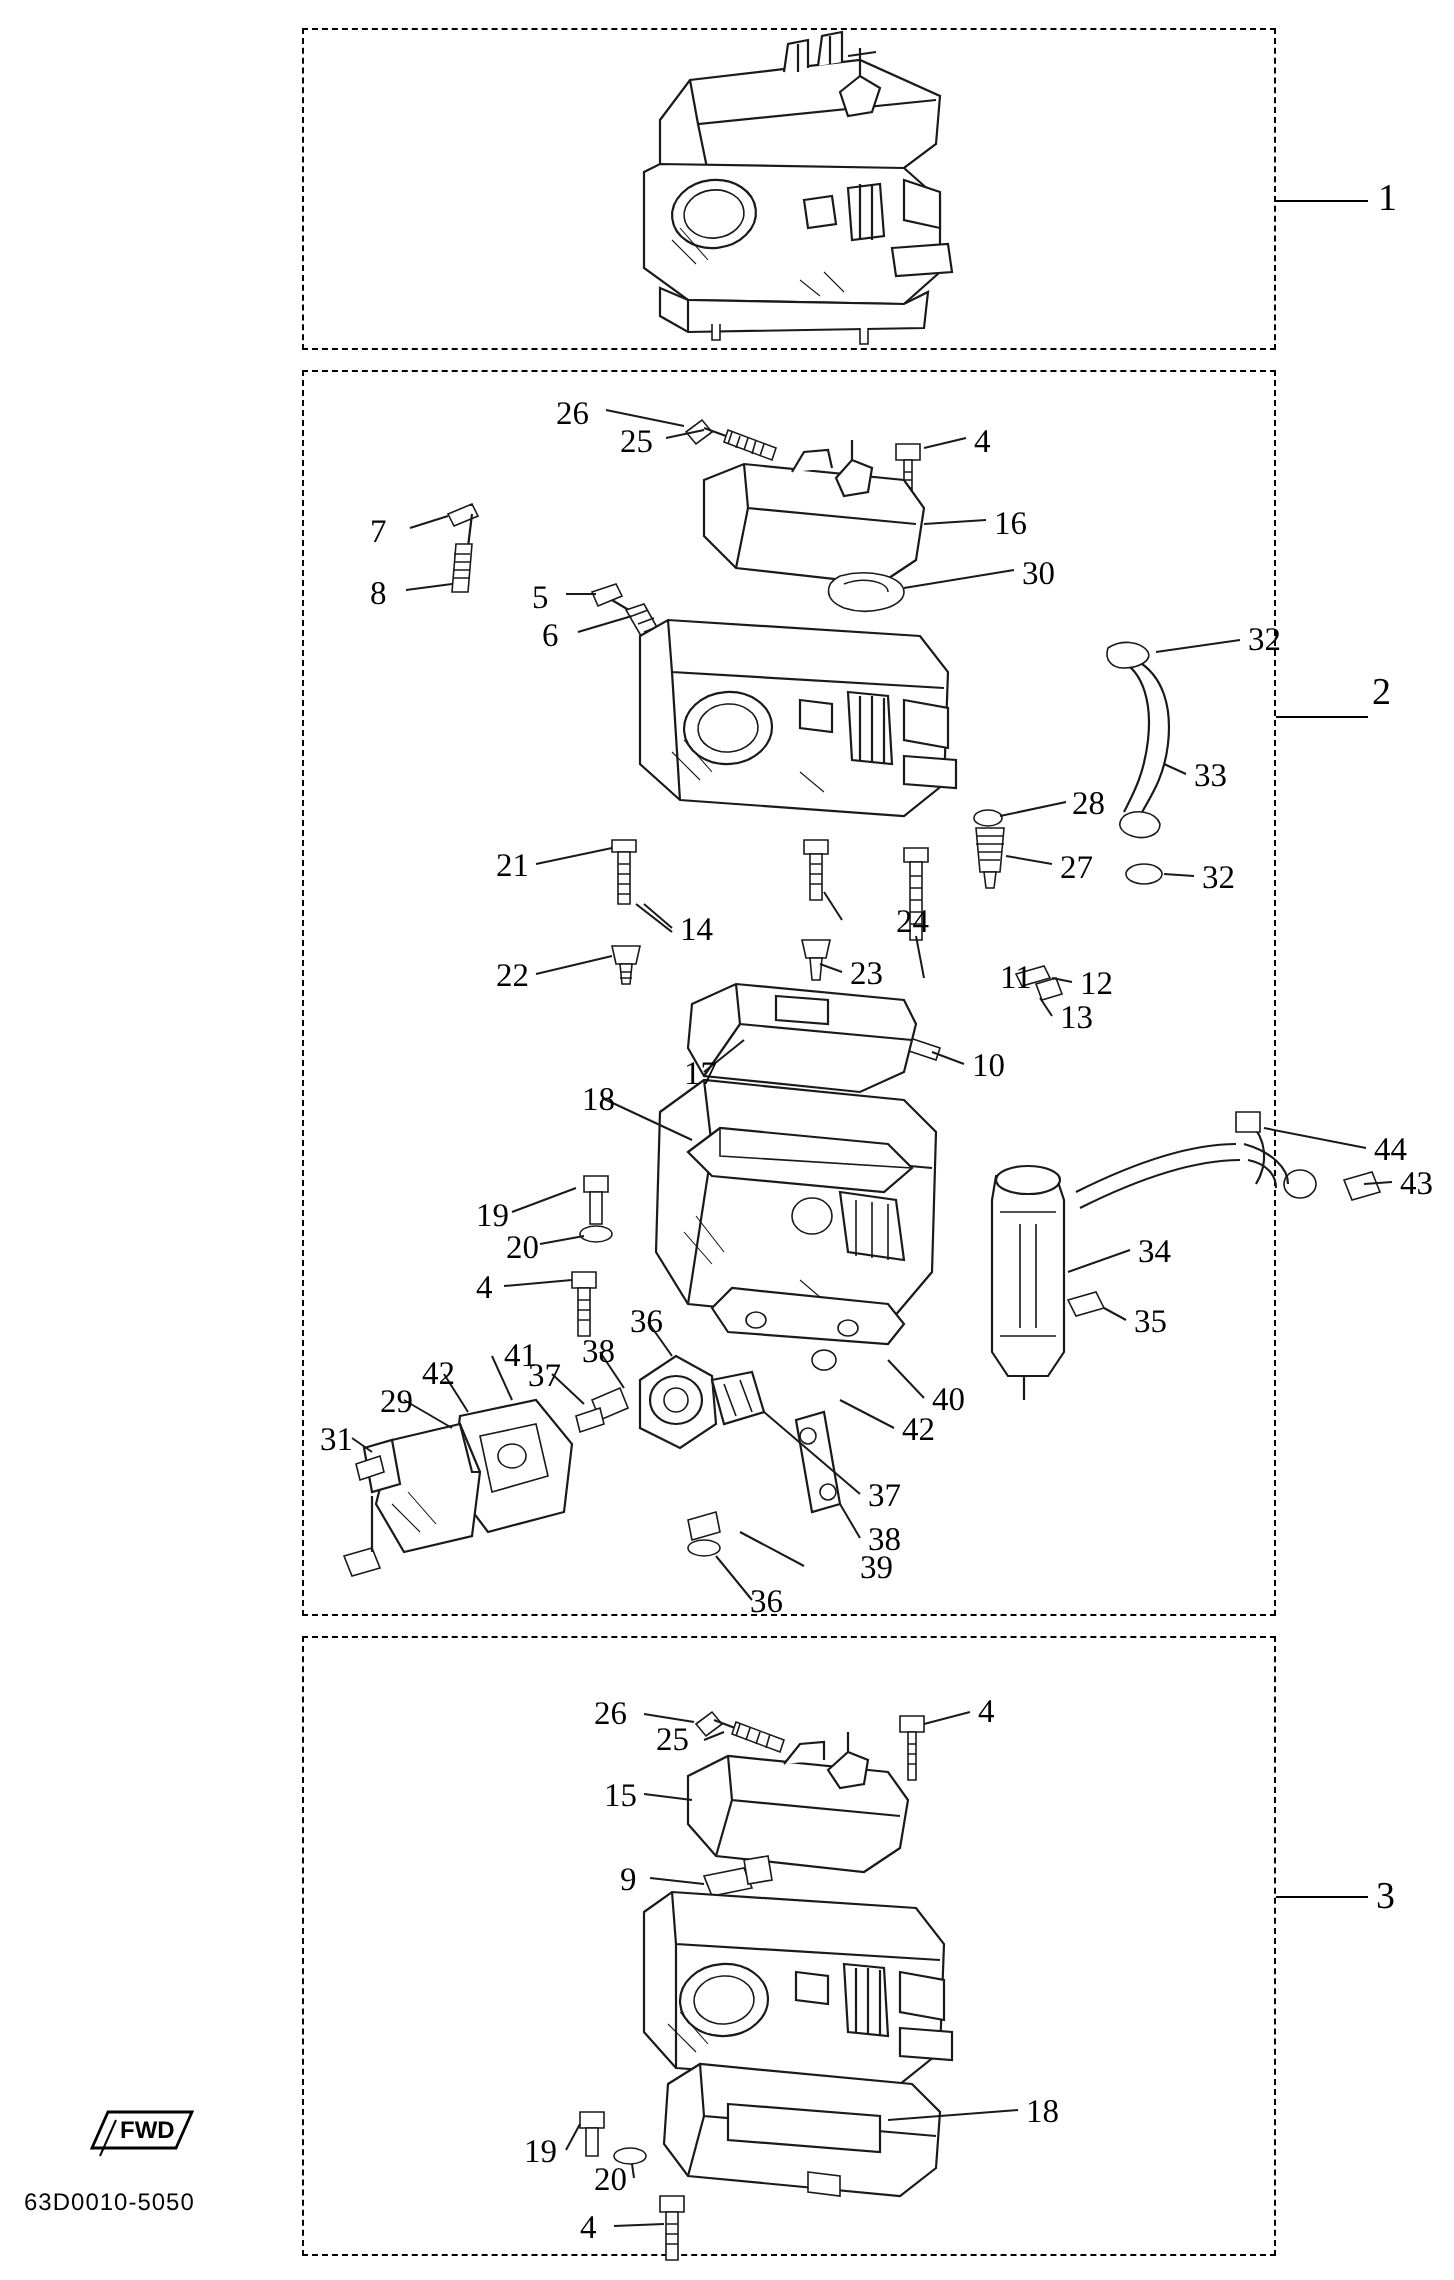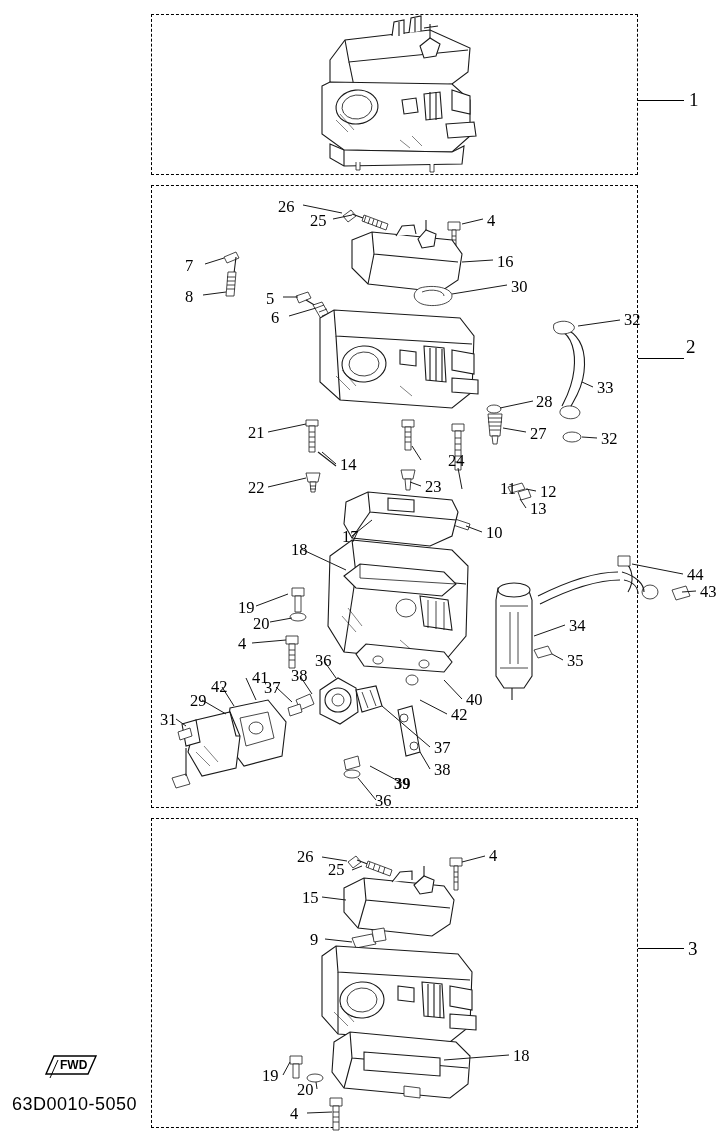--- a/index.html
+++ b/index.html
@@ -40,21 +40,21 @@
   }
   .callout {
     position: absolute;
     font-size: 16.5px;
     font-family: "Liberation Serif", serif;
     letter-spacing: 0px;
     white-space: nowrap;
   }
   .partnum {
     position: absolute;
-    font-size: 18px;
+    font-size: 12px;
     font-family: "Liberation Sans", sans-serif;
     letter-spacing: 0.5px;
   }
   .fwd-box {
     position: absolute;
     left: 44px;
     top: 1052px;
     width: 54px;
     height: 30px;
   }
@@ -434,21 +434,21 @@
   <div class="callout" style="left:291px; top:666px;">38</div>
   <div class="callout" style="left:264px; top:678px;">37</div>
   <div class="callout" style="left:252px; top:668px;text-align:right;">41</div>
   <div class="callout" style="left:211px; top:677px;">42</div>
   <div class="callout" style="left:190px; top:691px;">29</div>
   <div class="callout" style="left:466px; top:690px;text-align:right;">40</div>
   <div class="callout" style="left:451px; top:705px;">42</div>
   <div class="callout" style="left:160px; top:710px;">31</div>
   <div class="callout" style="left:434px; top:738px;">37</div>
   <div class="callout" style="left:434px; top:760px;">38</div>
-  <div class="callout" style="left:394px; top:774px;font-weight:bold;">39</div>
+  <div class="callout" style="left:430px; top:774px;">39</div>
   <div class="callout" style="left:375px; top:791px;">36</div>
 
   <div class="callout" style="left:297px; top:847px;">26</div>
   <div class="callout" style="left:328px; top:860px;">25</div>
   <div class="callout" style="left:489px; top:846px;">4</div>
   <div class="callout" style="left:302px; top:888px;">15</div>
   <div class="callout" style="left:310px; top:930px;">9</div>
   <div class="callout" style="left:513px; top:1046px;">18</div>
   <div class="callout" style="left:262px; top:1066px;">19</div>
   <div class="callout" style="left:297px; top:1080px;">20</div>

